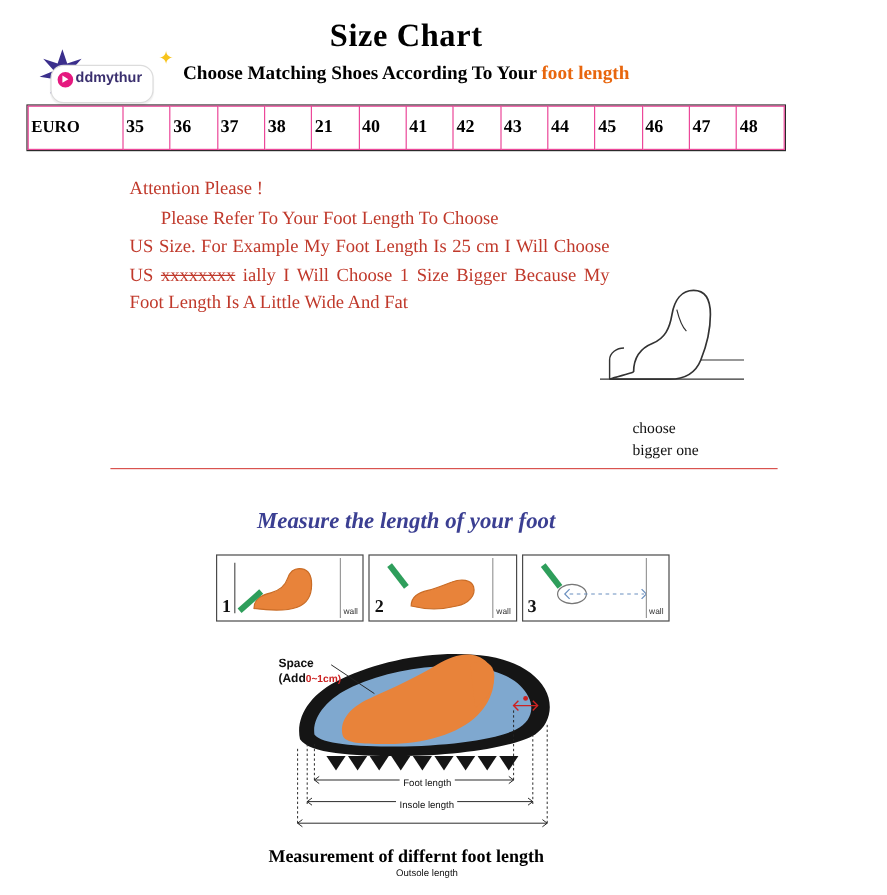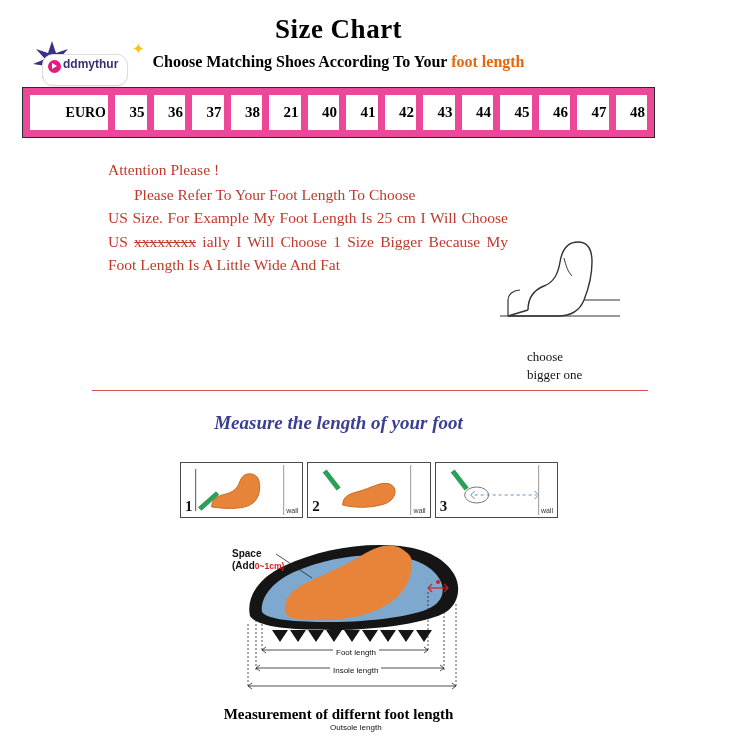--- a/index.html
+++ b/index.html
@@ -106,22 +106,22 @@
   .table-wrap {
     margin: 16px 22px 0 22px;
     border: 1px solid #2b2b2b;
   }
   table.size {
     border-collapse: collapse;
     width: 100%;
     font-family: "Liberation Serif", serif;
   }
   table.size td {
-    border: 7px solid #ec4899;
-    text-align: right;
+    border: 1px solid #ec4899;
+    text-align: left;
     font-size: 15px;
     font-weight: bold;
     padding: 4px 2px;
     height: 26px;
   }
   table.size tr.euro td { height: 27px; }
   table.size tr.foot td { height: 48px; }
   table.size td.rowhead {
     width: 74px;
     font-size: 14px;
@@ -177,21 +177,21 @@
     top: 390px;
     width: 556px;
     height: 1px;
     background: #d9534f;
   }
 
   
   .measure-head {
     position: absolute;
     left: 0;
-    top: 412px;
+    top: 424px;
     width: 100%;
     text-align: center;
     color: #3b3f92;
     font-size: 19px;
     font-style: italic;
     font-weight: bold;
     font-family: "Liberation Serif", serif;
   }
 
   

